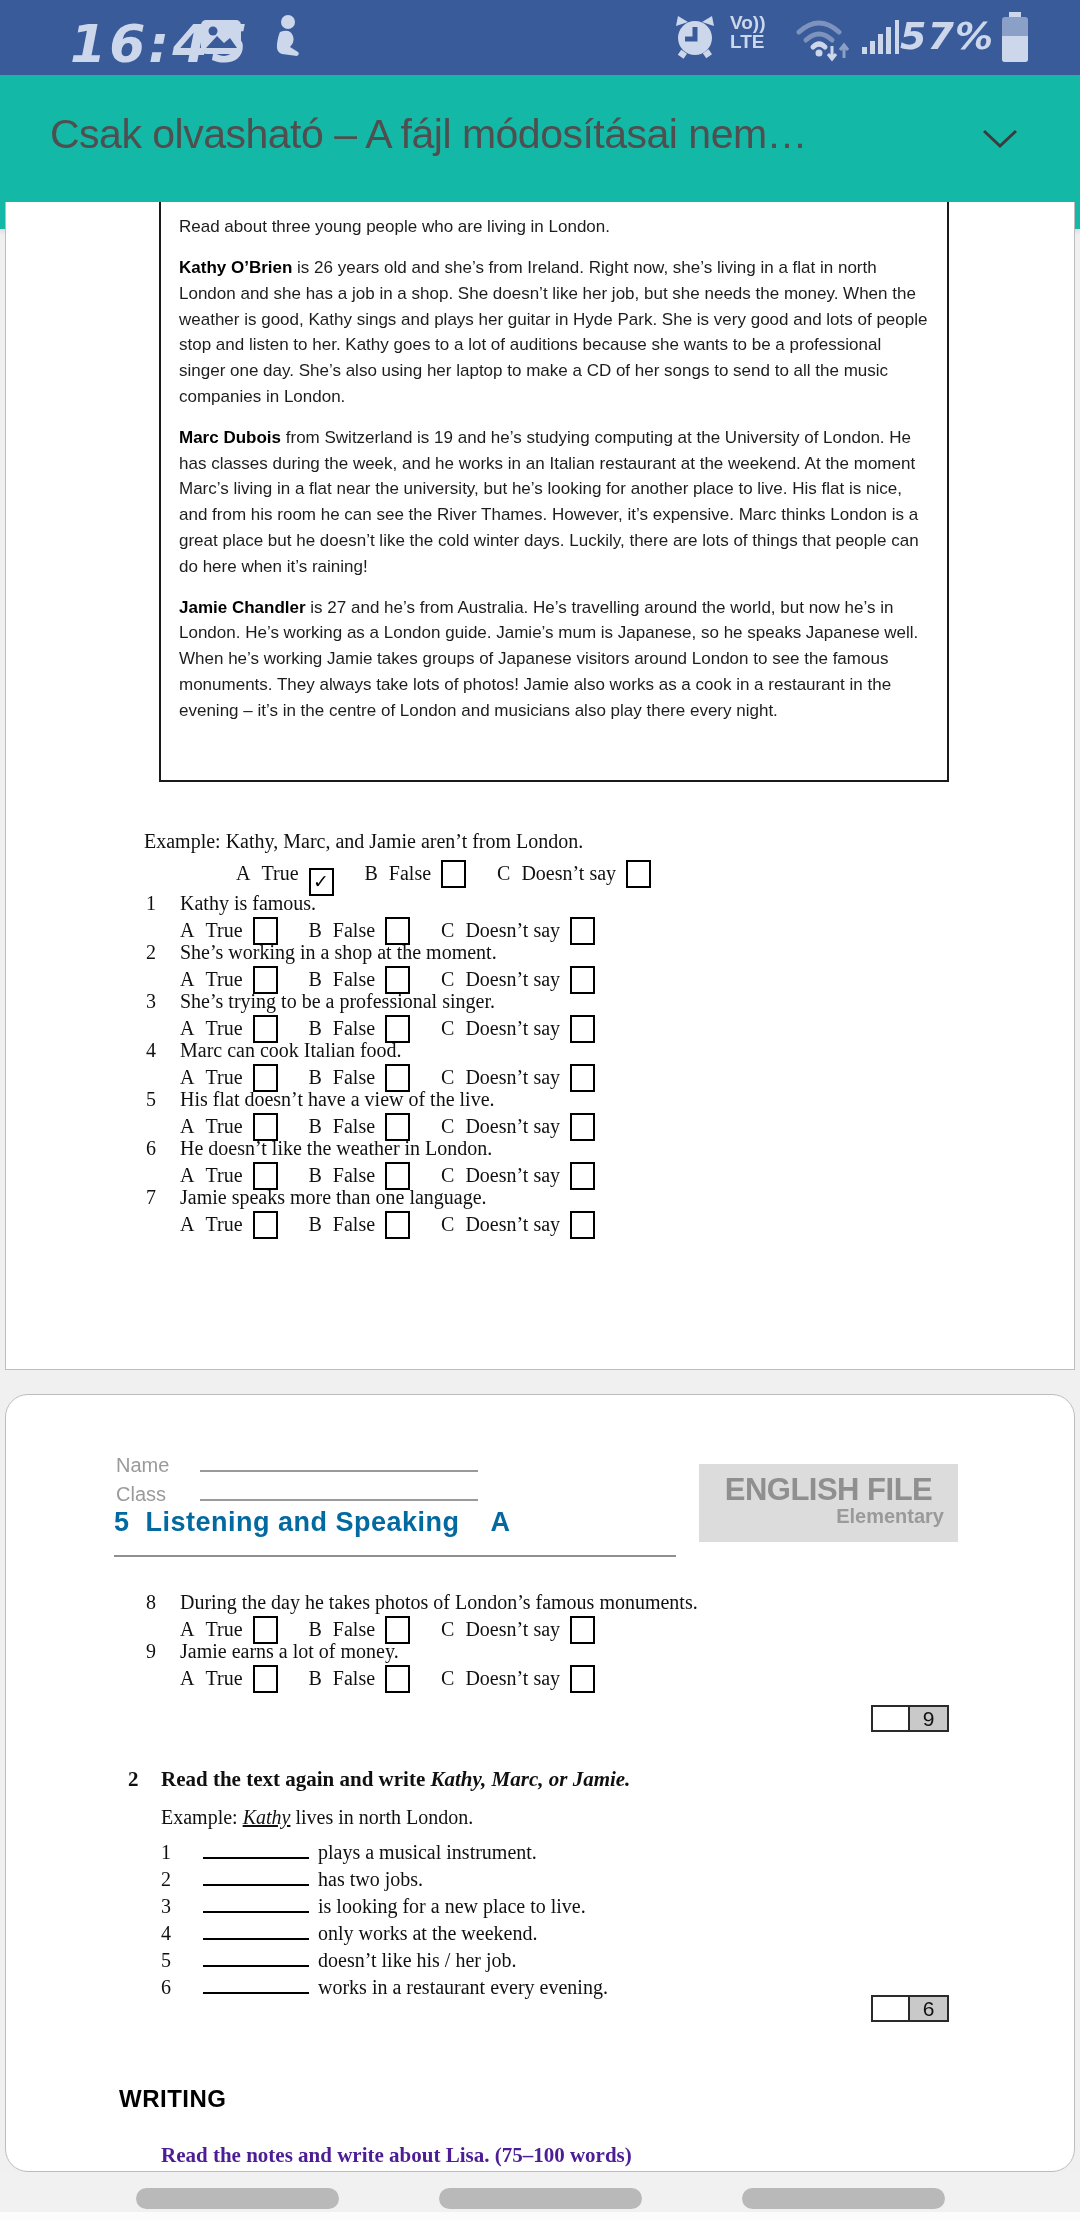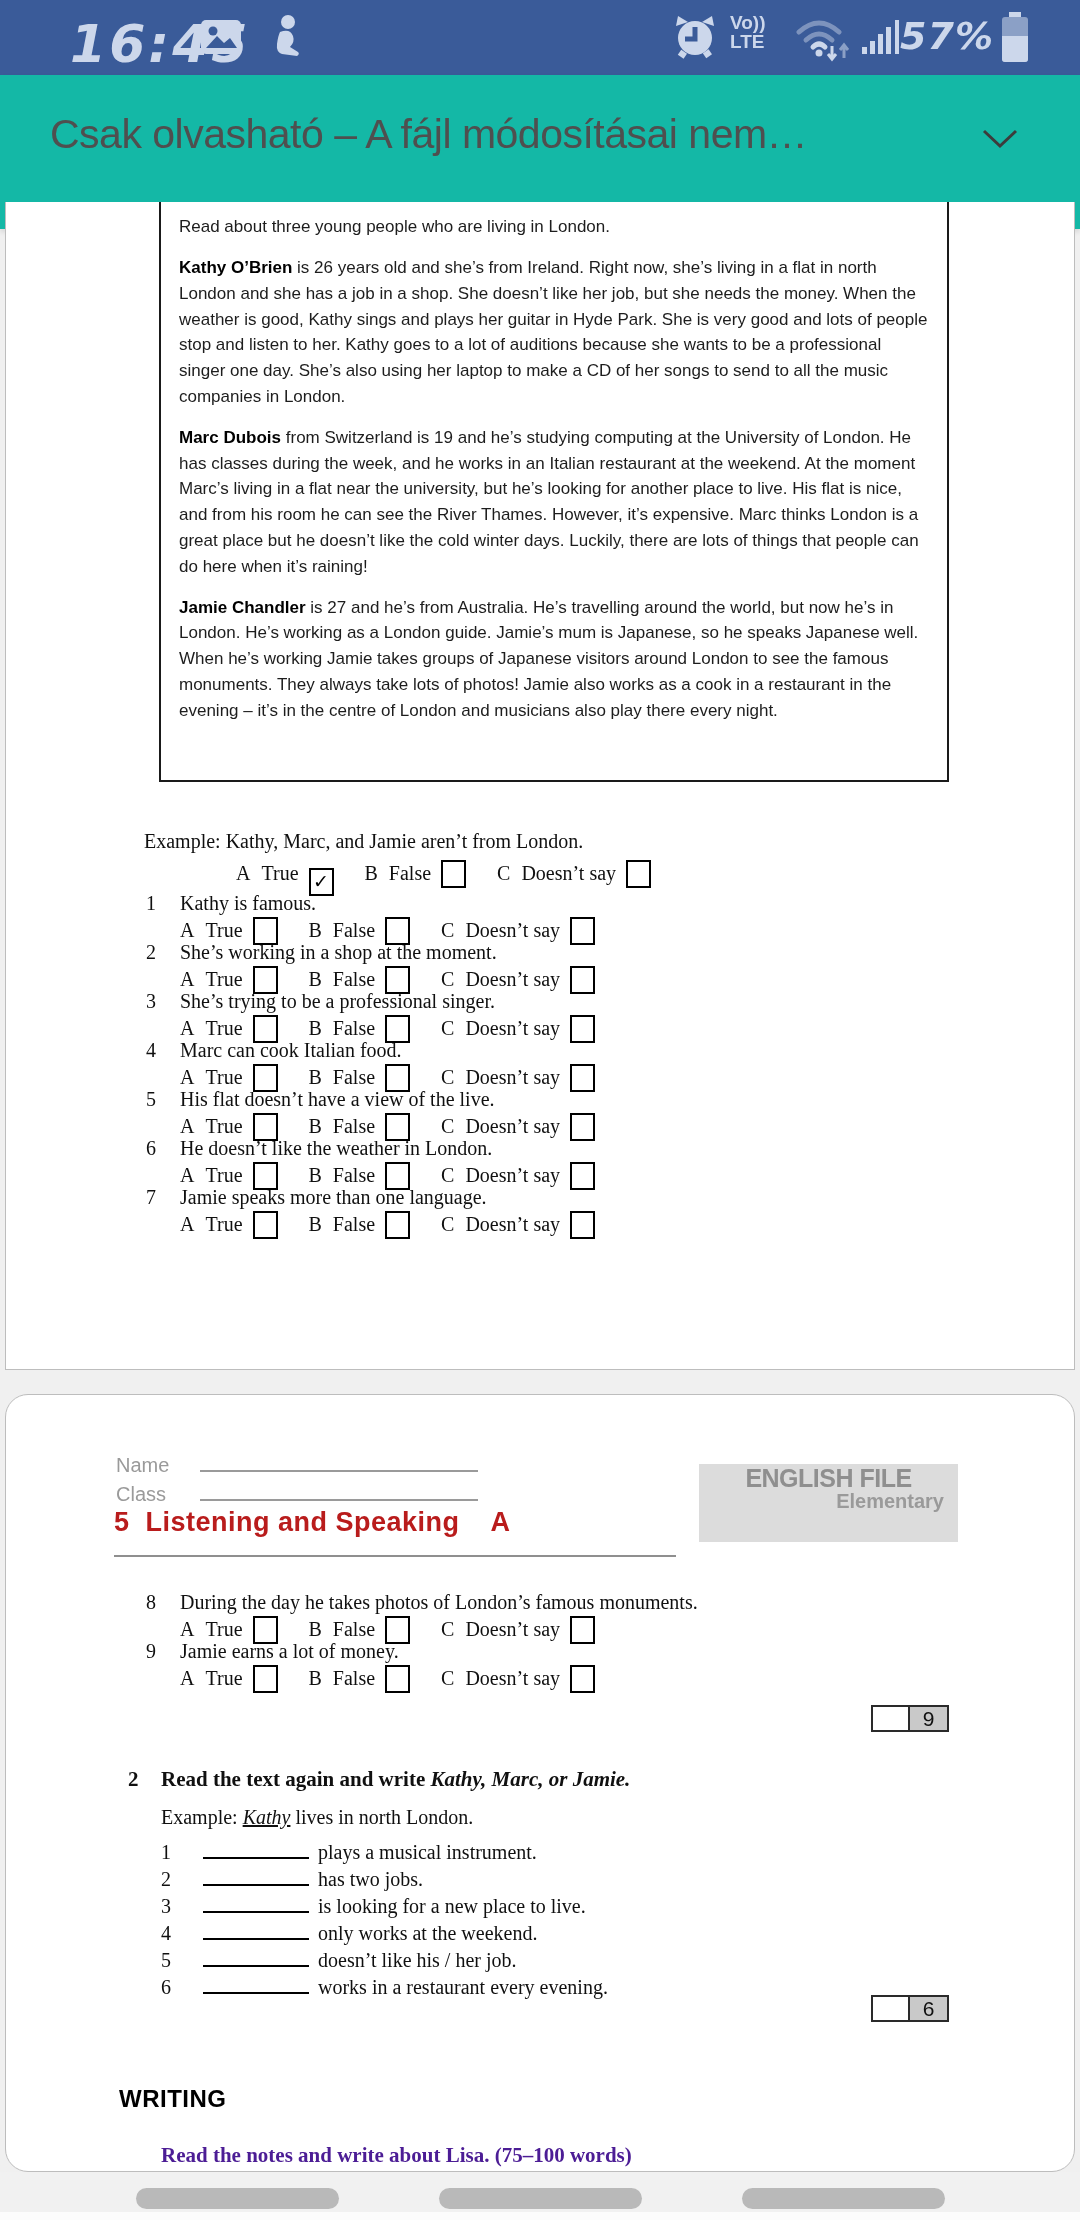--- a/index.html
+++ b/index.html
@@ -45,25 +45,25 @@
   .opt{margin-right:26px;white-space:nowrap;}
   .letter{margin-right:11px;}
   .olabel{margin-right:10px;}
   .cbox{display:inline-block;width:21px;height:24px;border:2px solid #000;background:#fff;
     vertical-align:-8px;text-align:center;}
   .check{font-size:19px;line-height:24px;font-family:"Liberation Sans",sans-serif;color:#000;}
   
   .field-row{position:absolute;left:110px;font-size:20px;color:#9a9a9a;}
   .field-label{display:inline-block;width:84px;}
   .uline{display:inline-block;width:278px;height:20px;border-bottom:2px solid #9a9a9a;}
-  .unit-heading{position:absolute;left:108px;top:112px;font-size:27px;font-weight:bold;color:#b91c1c;
+  .unit-heading{position:absolute;left:108px;top:112px;font-size:27px;font-weight:bold;color:#0369a1;
     white-space:pre;letter-spacing:0.5px;}
   .rule{position:absolute;left:108px;top:160px;width:562px;border-bottom:2px solid #8f8f8f;}
   .logo{position:absolute;left:693px;top:69px;width:259px;height:78px;background:#dcdcdc;box-sizing:border-box;}
-  .logo-title{font-size:25px;font-weight:bold;color:#8f8f8f;text-align:center;margin-top:0;
+  .logo-title{font-size:31px;font-weight:bold;color:#8f8f8f;text-align:center;margin-top:8px;
     letter-spacing:-0.5px;}
   .logo-sub{font-size:20px;font-weight:bold;color:#9a9a9a;text-align:right;padding-right:14px;margin-top:-3px;}
   
   .score-box{position:absolute;left:865px;width:78px;height:27px;border:2px solid #2a2a2a;
     box-sizing:border-box;display:flex;}
   .score9{top:310px;}
   .score6{top:600px;}
   .score-empty{width:50%;background:#fff;border-right:2px solid #2a2a2a;box-sizing:border-box;}
   .score-val{width:50%;background:#c9c9c9;display:flex;align-items:center;justify-content:center;
     font-size:21px;color:#111;font-family:"Liberation Sans",sans-serif;}

